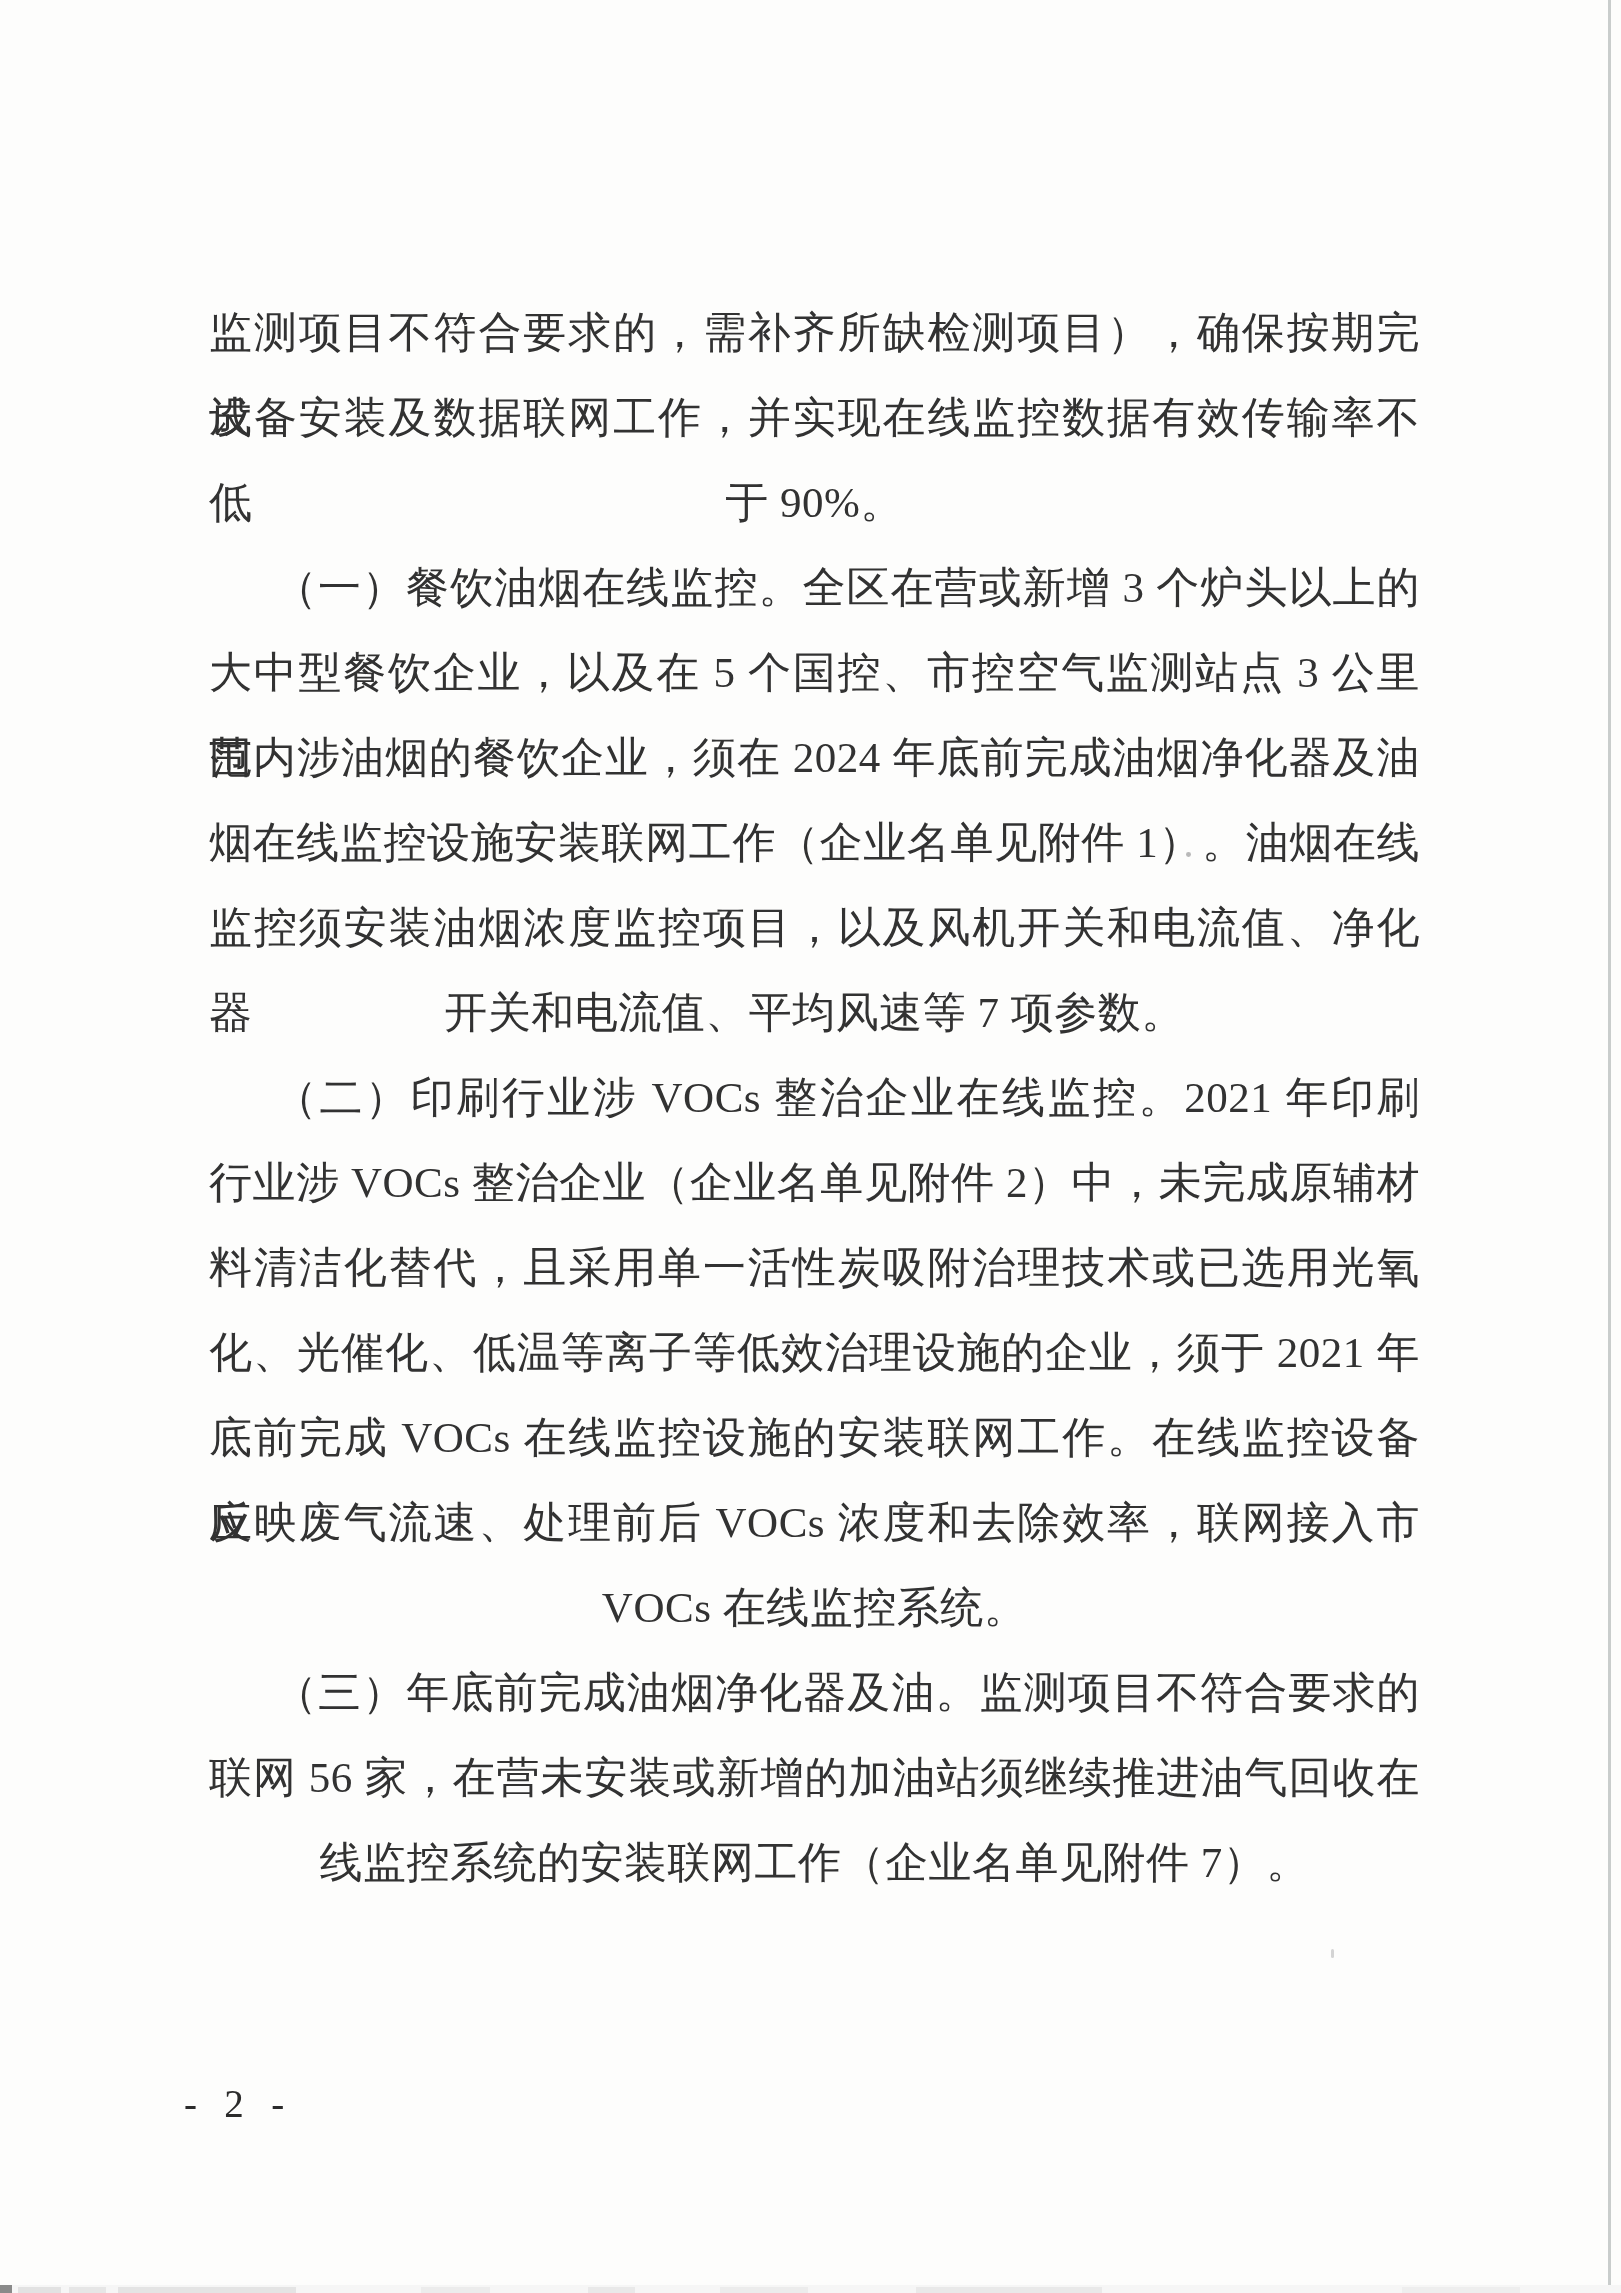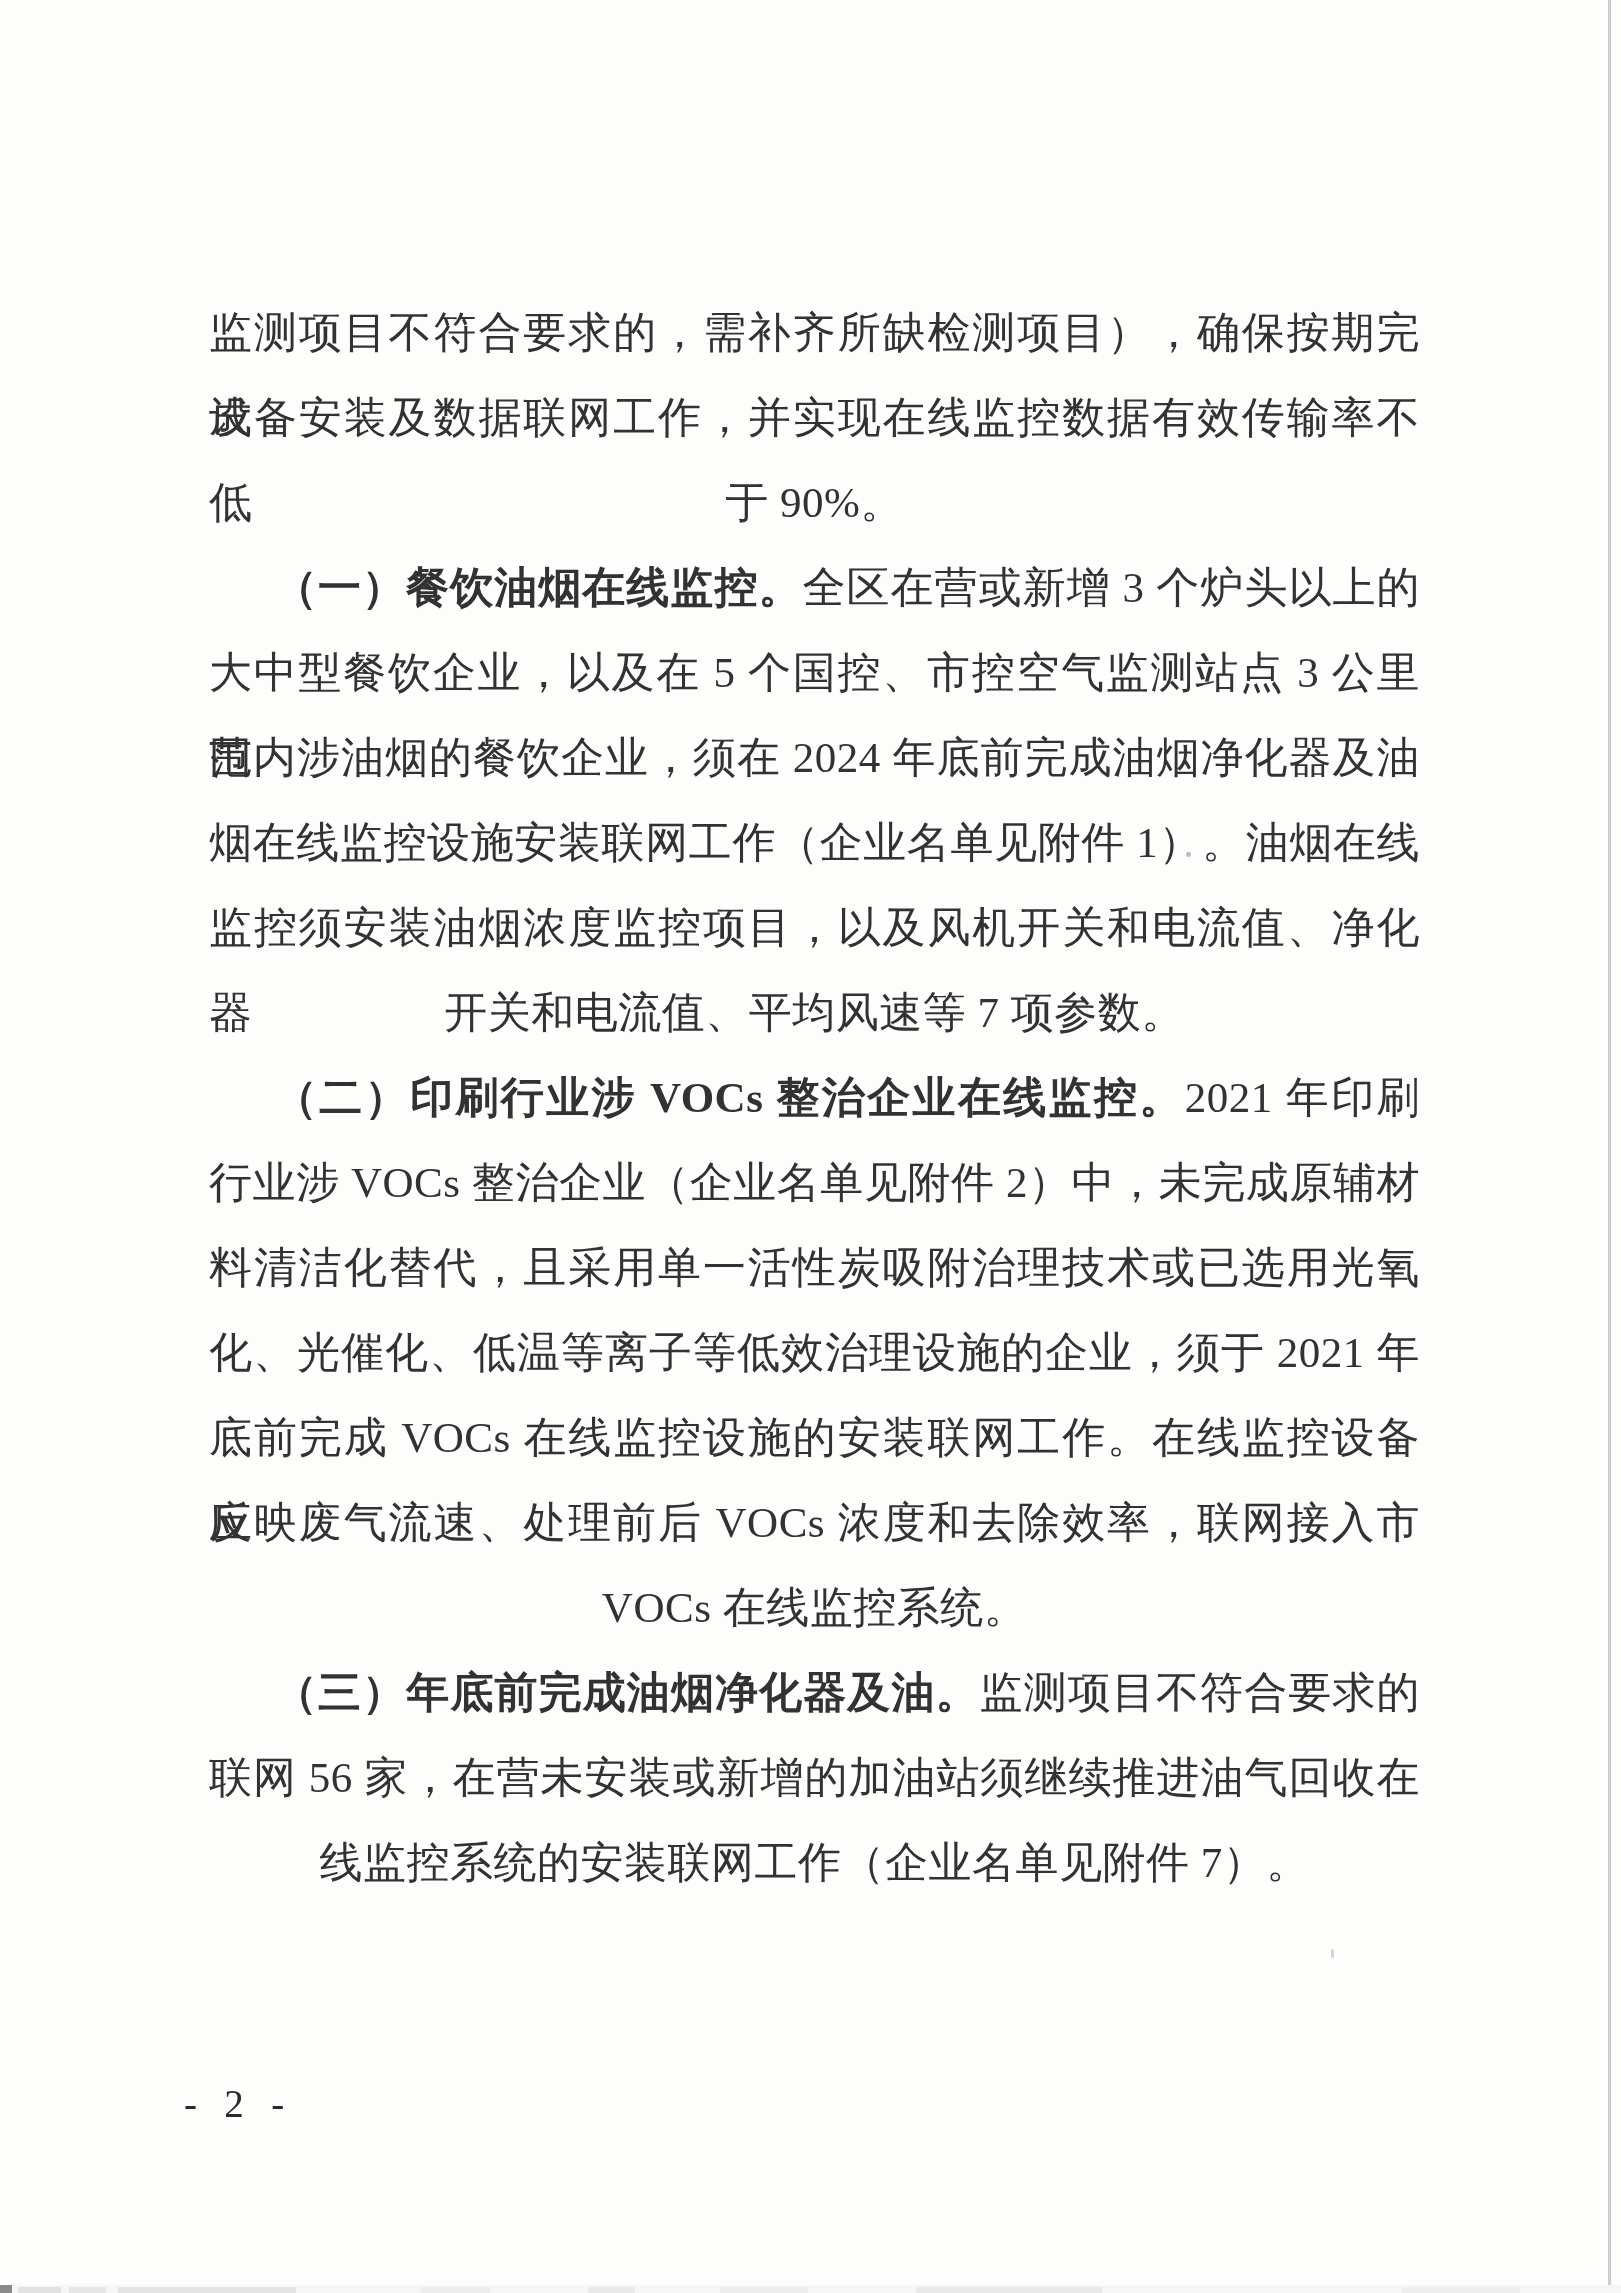--- a/index.html
+++ b/index.html
@@ -32,21 +32,21 @@
   }
   .line.fill {
     white-space: normal;
     text-align: justify;
     text-align-last: justify;
   }
   .line.indent {
     text-indent: 65px;
   }
   .head {
-    font-weight: 700;
+    font-weight: 400;
   }
   .page-number {
     position: absolute;
     left: 184px;
     top: 2080px;
     font-size: 39px;
     line-height: 47px;
     letter-spacing: 8.8px;
     color: #2b2b2b;
   }

